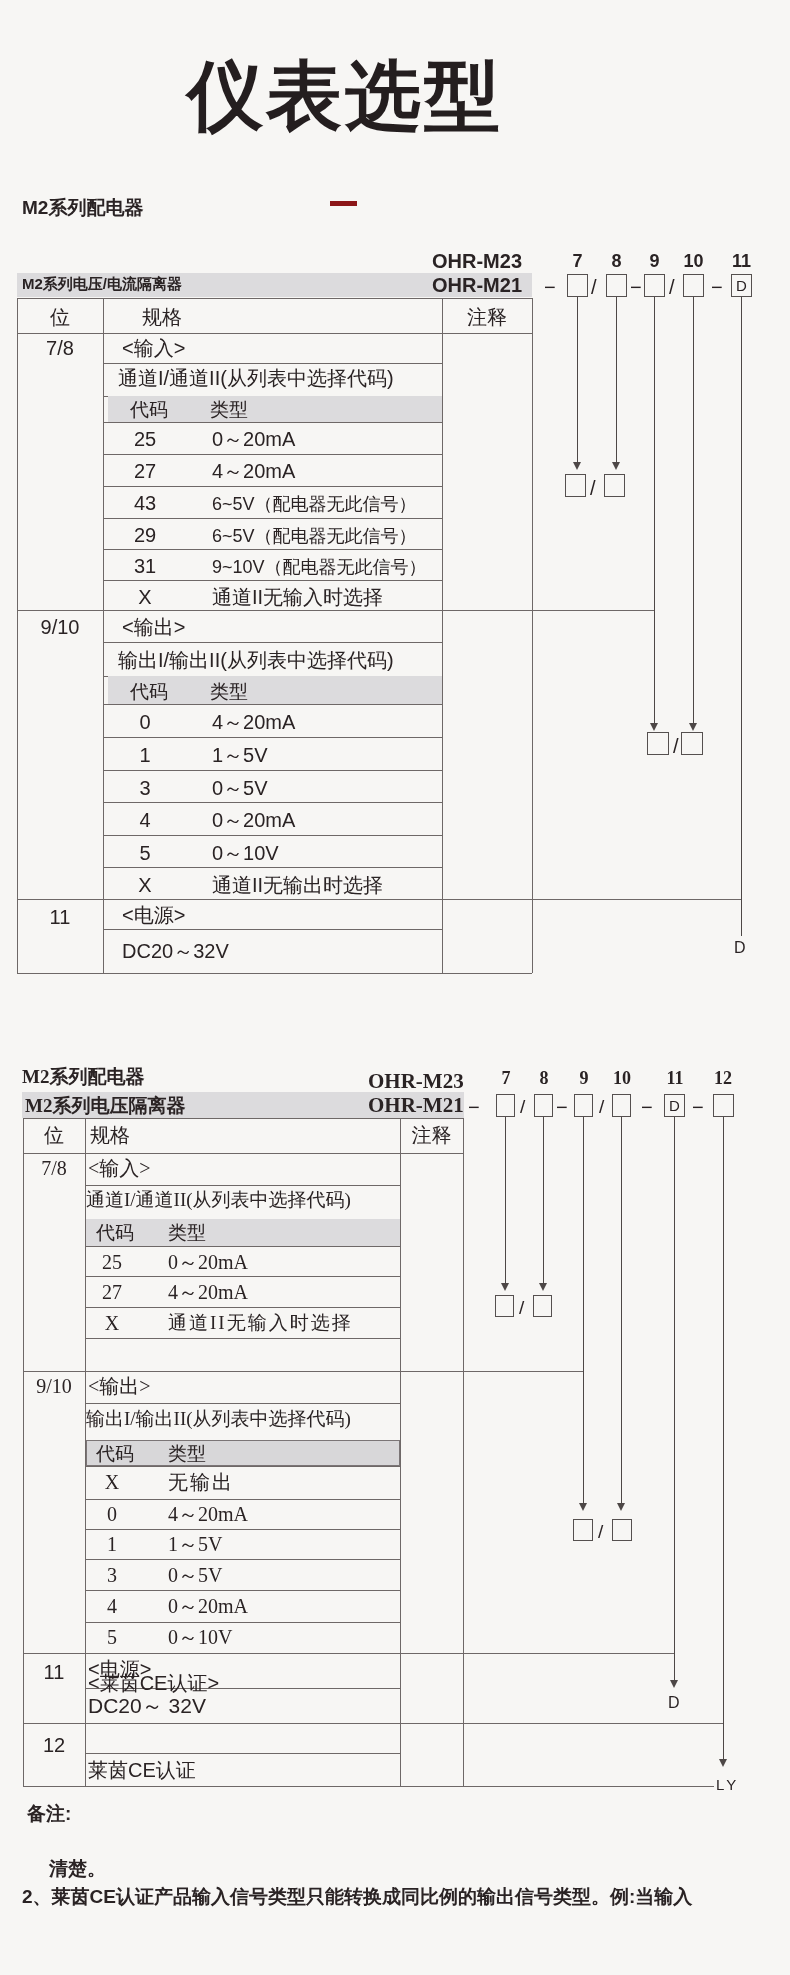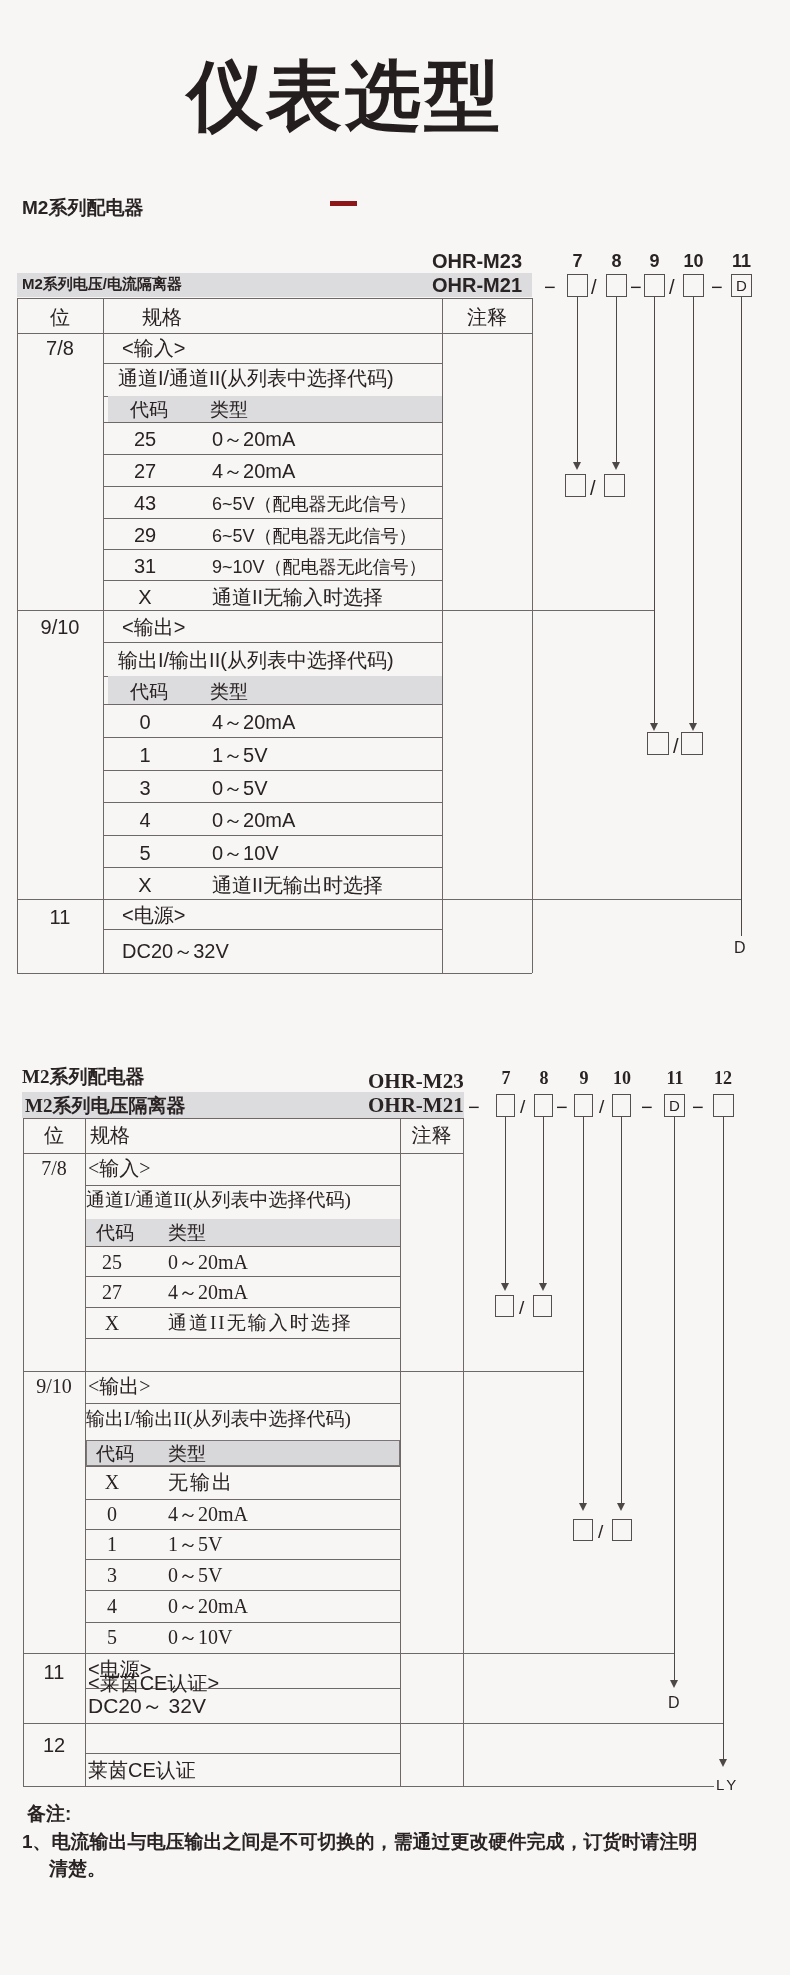--- a/index.html
+++ b/index.html
@@ -270,16 +270,16 @@
   <div class="cb" style="left:495px;top:1295px;width:19px;height:22px;"></div>
   <div class="t" style="left:519px;top:1297px;font-size:19px;">/</div>
   <div class="cb" style="left:533px;top:1295px;width:19px;height:22px;"></div>
   <div class="cb" style="left:573px;top:1519px;width:20px;height:22px;"></div>
   <div class="t" style="left:598px;top:1521px;font-size:19px;">/</div>
   <div class="cb" style="left:612px;top:1519px;width:20px;height:22px;"></div>
   <div class="t" style="left:668px;top:1694px;font-size:16px;">D</div>
   <div class="t" style="left:716px;top:1776px;font-size:15px;letter-spacing:3px;">LY</div>
 
   <div class="t fn" style="left:27px;top:1803px;">备注:</div>
-  <div class="t fn" style="left:22px;top:1831px;">1、电流输出与电压输出之间是不可切换的，需通过更改硬件完成，订货时请注明</div>
   <div class="t fn" style="left:49px;top:1858px;">清楚。</div>
+  <div class="t fn" style="left:22px;top:1886px;">2、莱茵CE认证产品输入信号类型只能转换成同比例的输出信号类型。例:当输入</div>
 
 </div>
 
 </body></html>

